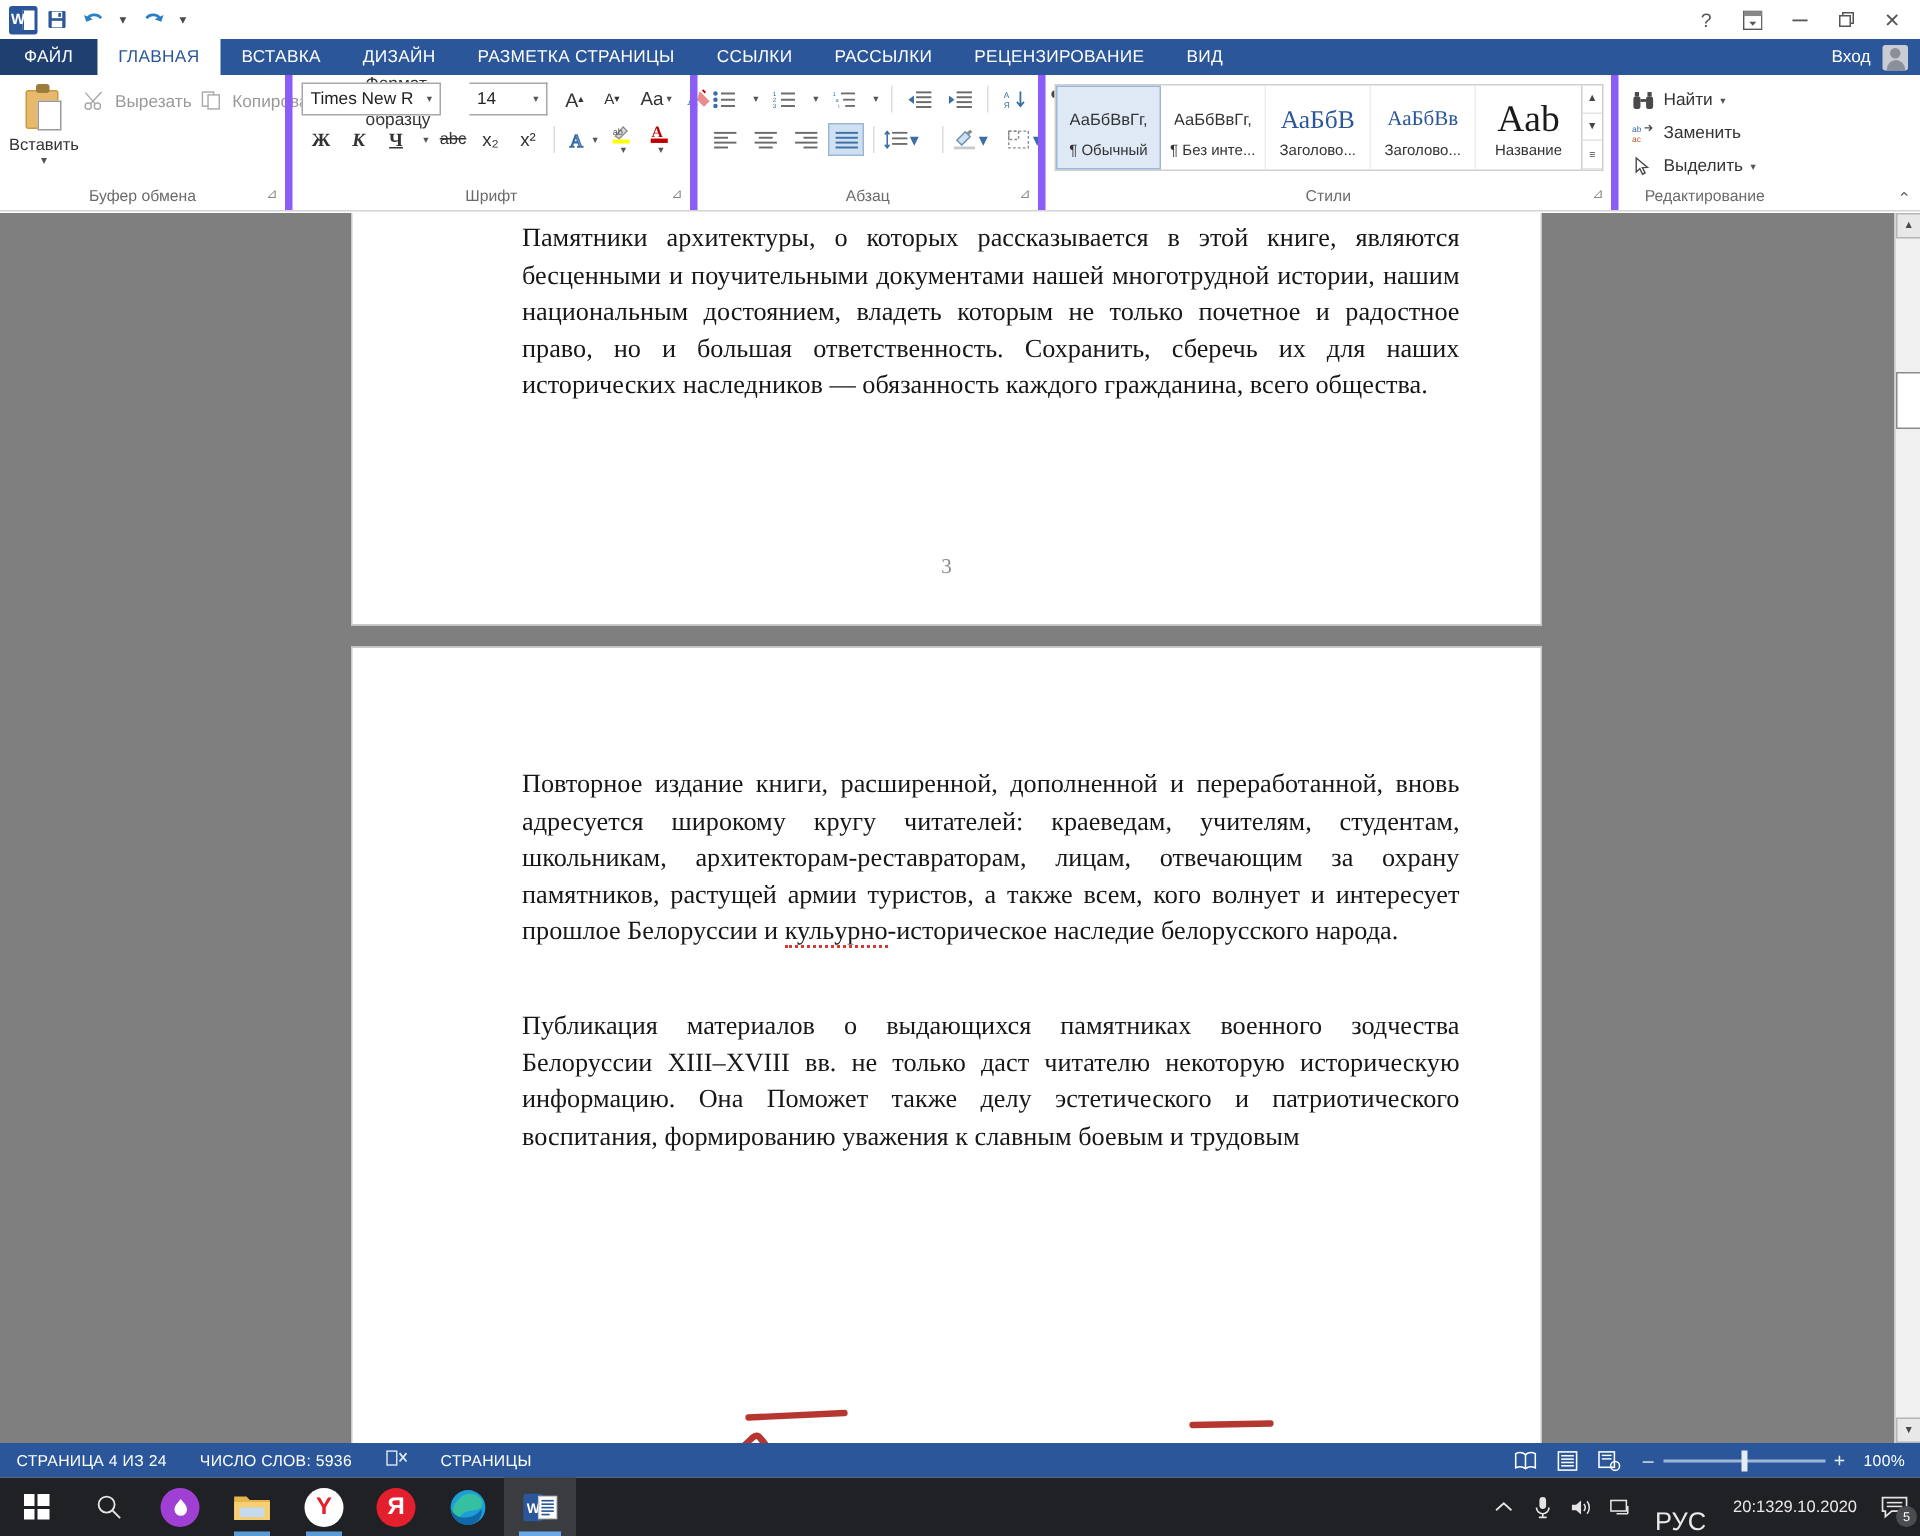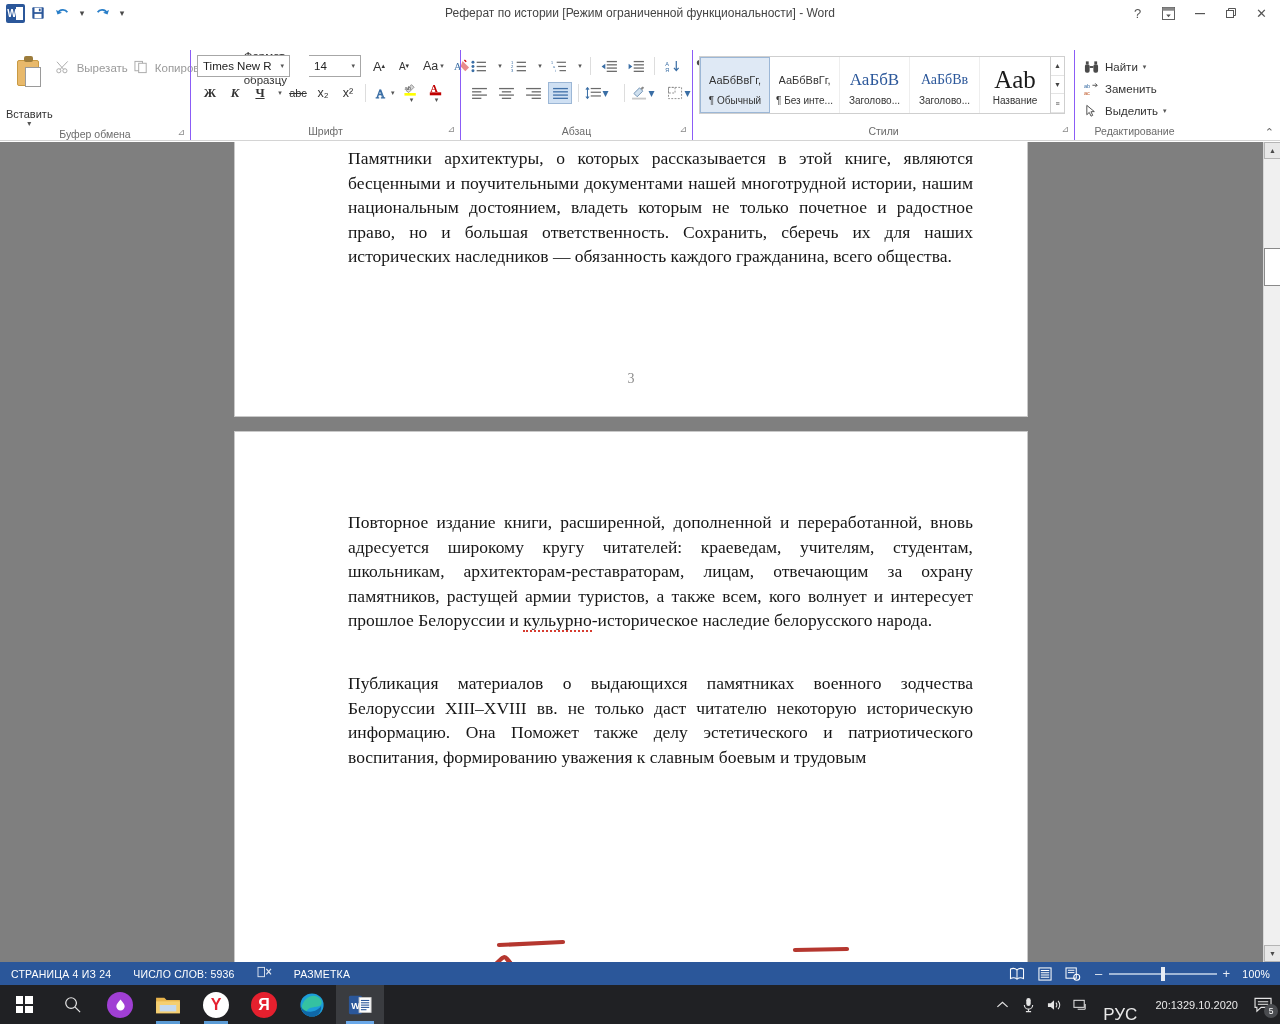--- a/index.html
+++ b/index.html
@@ -76,21 +76,21 @@
     border-radius:6px 6px 0 0; background:#8a9099;
   }
 
   
   .ribbon {
     position: absolute; top: 50px; left: 0; width: 1280px; height: 91px;
     background: #fff; border-bottom: 1px solid #d4d4d4;
     display: flex; align-items: stretch;
   }
   .rgroup { position: relative; display: flex; flex-direction: column; }
-  .rgroup + .rgroup { border-left: 1px solid #8b5cf6; }
+  .rgroup + .rgroup { border-left: 5px solid #8b5cf6; }
   .rgroup-body { flex: 1; display: flex; align-items: flex-start; padding: 4px 6px 0 6px; }
   .rgroup-label {
     height: 15px; font-size: 10.5px; color: #6b6b6b; text-align: center;
     position: relative; padding-bottom: 2px;
   }
   .rgroup-label .dlg {
     position: absolute; right: 5px; top: -1px; font-size: 9px; color: #888;
   }
 
   
@@ -104,21 +104,21 @@
     background: #e8b96b; border: 1px solid #c99a42; border-radius: 2px;
   }
   .clipboard-clip {
     position: absolute; left: 10px; top: 0px; width: 9px; height: 6px;
     background: #9c7c3c; border-radius: 2px;
   }
   .clipboard-page {
     position: absolute; left: 11px; top: 11px; width: 16px; height: 20px;
     background: #fff; border: 1px solid #9a9a9a;
   }
-  .clip-paste-label { font-size: 11px; color: #333; margin-top: 18px; }
+  .clip-paste-label { font-size: 11px; color: #333; margin-top: 1px; }
   .clip-caret { font-size: 8px; color: #555; line-height: 8px; }
   .clip-items { display: flex; flex-direction: row; padding-top: 4px; gap: 0; }
   .clip-item {
     display: flex; align-items: center; gap: 5px; font-size: 11.5px;
     color: #9a9a9a; height: 19px; padding: 0 3px;
   }
   .clip-item.enabled { color: #333; }
   .ci-ico { width: 16px; height: 15px; position: relative; flex: none; }
 
   
@@ -340,21 +340,20 @@
       </div>
       <div class="qatbtn small">▾</div>
       <div class="qatbtn">
         <svg width="15" height="13" viewBox="0 0 16 14">
             <path d="M12.8 6.5 C11 2.2 5 2 2.8 5.6" stroke="#2a7fc9" stroke-width="2" fill="none"></path>
             <path d="M15 3.2 L13.4 8 L8.6 6.2 Z" fill="#2a7fc9"></path>
           </svg>
       </div>
       <div class="qatbtn small">▾</div>
     </div>
-    <div class="title-text">Реферат по истории [Режим ограниченной функциональности] - Word</div>
     <div class="wincontrols">
       <div>?</div>
       <div>
         <svg width="13" height="13" viewBox="0 0 14 14">
             <rect x="0.5" y="0.5" width="13" height="13" fill="none" stroke="#555"></rect>
             <rect x="0.5" y="0.5" width="13" height="3.5" fill="#888"></rect>
             <path d="M7 11 L4.5 8 h5 Z" fill="#555"></path>
           </svg>
       </div>
       <div>
@@ -365,20 +364,35 @@
       <div>
         <svg width="12" height="12" viewBox="0 0 12 12">
             <rect x="1.5" y="3.5" width="7" height="7" fill="none" stroke="#555"></rect>
             <path d="M3.5 3.5 V1.5 H10.5 V8.5 H8.5" fill="none" stroke="#555"></path>
           </svg>
       </div>
       <div>✕</div>
     </div>
   </div>
 
+  <div class="tabbar">
+    <div class="tab file">ФАЙЛ</div>
+    <div class="tab active">ГЛАВНАЯ</div>
+    <div class="tab">ВСТАВКА</div>
+    <div class="tab">ДИЗАЙН</div>
+    <div class="tab">РАЗМЕТКА СТРАНИЦЫ</div>
+    <div class="tab">ССЫЛКИ</div>
+    <div class="tab">РАССЫЛКИ</div>
+    <div class="tab">РЕЦЕНЗИРОВАНИЕ</div>
+    <div class="tab">ВИД</div>
+    <div class="tabbar-right">
+      <div class="signin">Вход</div>
+      <div class="acct-avatar"></div>
+    </div>
+  </div>
 
   <div class="ribbon">
 
     <div class="rgroup" style="width:190px">
       <div class="rgroup-body">
         <div class="clip-paste">
           <div class="clipicon">
             <div class="clipboard-shape"></div>
             <div class="clipboard-clip"></div>
             <div class="clipboard-page"></div>
@@ -751,21 +765,21 @@
 
   <div class="statusbar">
     <div class="sb-item">СТРАНИЦА 4 ИЗ 24</div>
     <div class="sb-item">ЧИСЛО СЛОВ: 5936</div>
     <div class="sb-item">
       <svg width="15" height="13" viewBox="0 0 16 14">
           <rect x="1" y="1.5" width="7" height="10" fill="none" stroke="#dfe7f2"></rect>
           <path d="M10 3 l5 6 M15 3 l-5 6" stroke="#dfe7f2" stroke-width="1.3"></path>
         </svg>
     </div>
-    <div class="sb-item">РАЗМЕТКА</div>
+    <div class="sb-item">СТРАНИЦЫ</div>
     <div class="sb-right">
       <div class="viewbtn">
         <svg width="16" height="14" viewBox="0 0 17 15">
             <path d="M8.5 3 C6.5 1.3 3.5 1.3 1.5 2.2 V12.4 C3.5 11.4 6.5 11.4 8.5 13 C10.5 11.4 13.5 11.4 15.5 12.4 V2.2 C13.5 1.3 10.5 1.3 8.5 3 Z" fill="none" stroke="#fff" stroke-width="1.1"></path>
             <path d="M8.5 3 V13" stroke="#fff" stroke-width="1.1"></path>
           </svg>
       </div>
       <div class="viewbtn">
         <svg width="16" height="14" viewBox="0 0 17 15">
             <rect x="2" y="1" width="13" height="13" fill="none" stroke="#fff" stroke-width="1.1"></rect>

